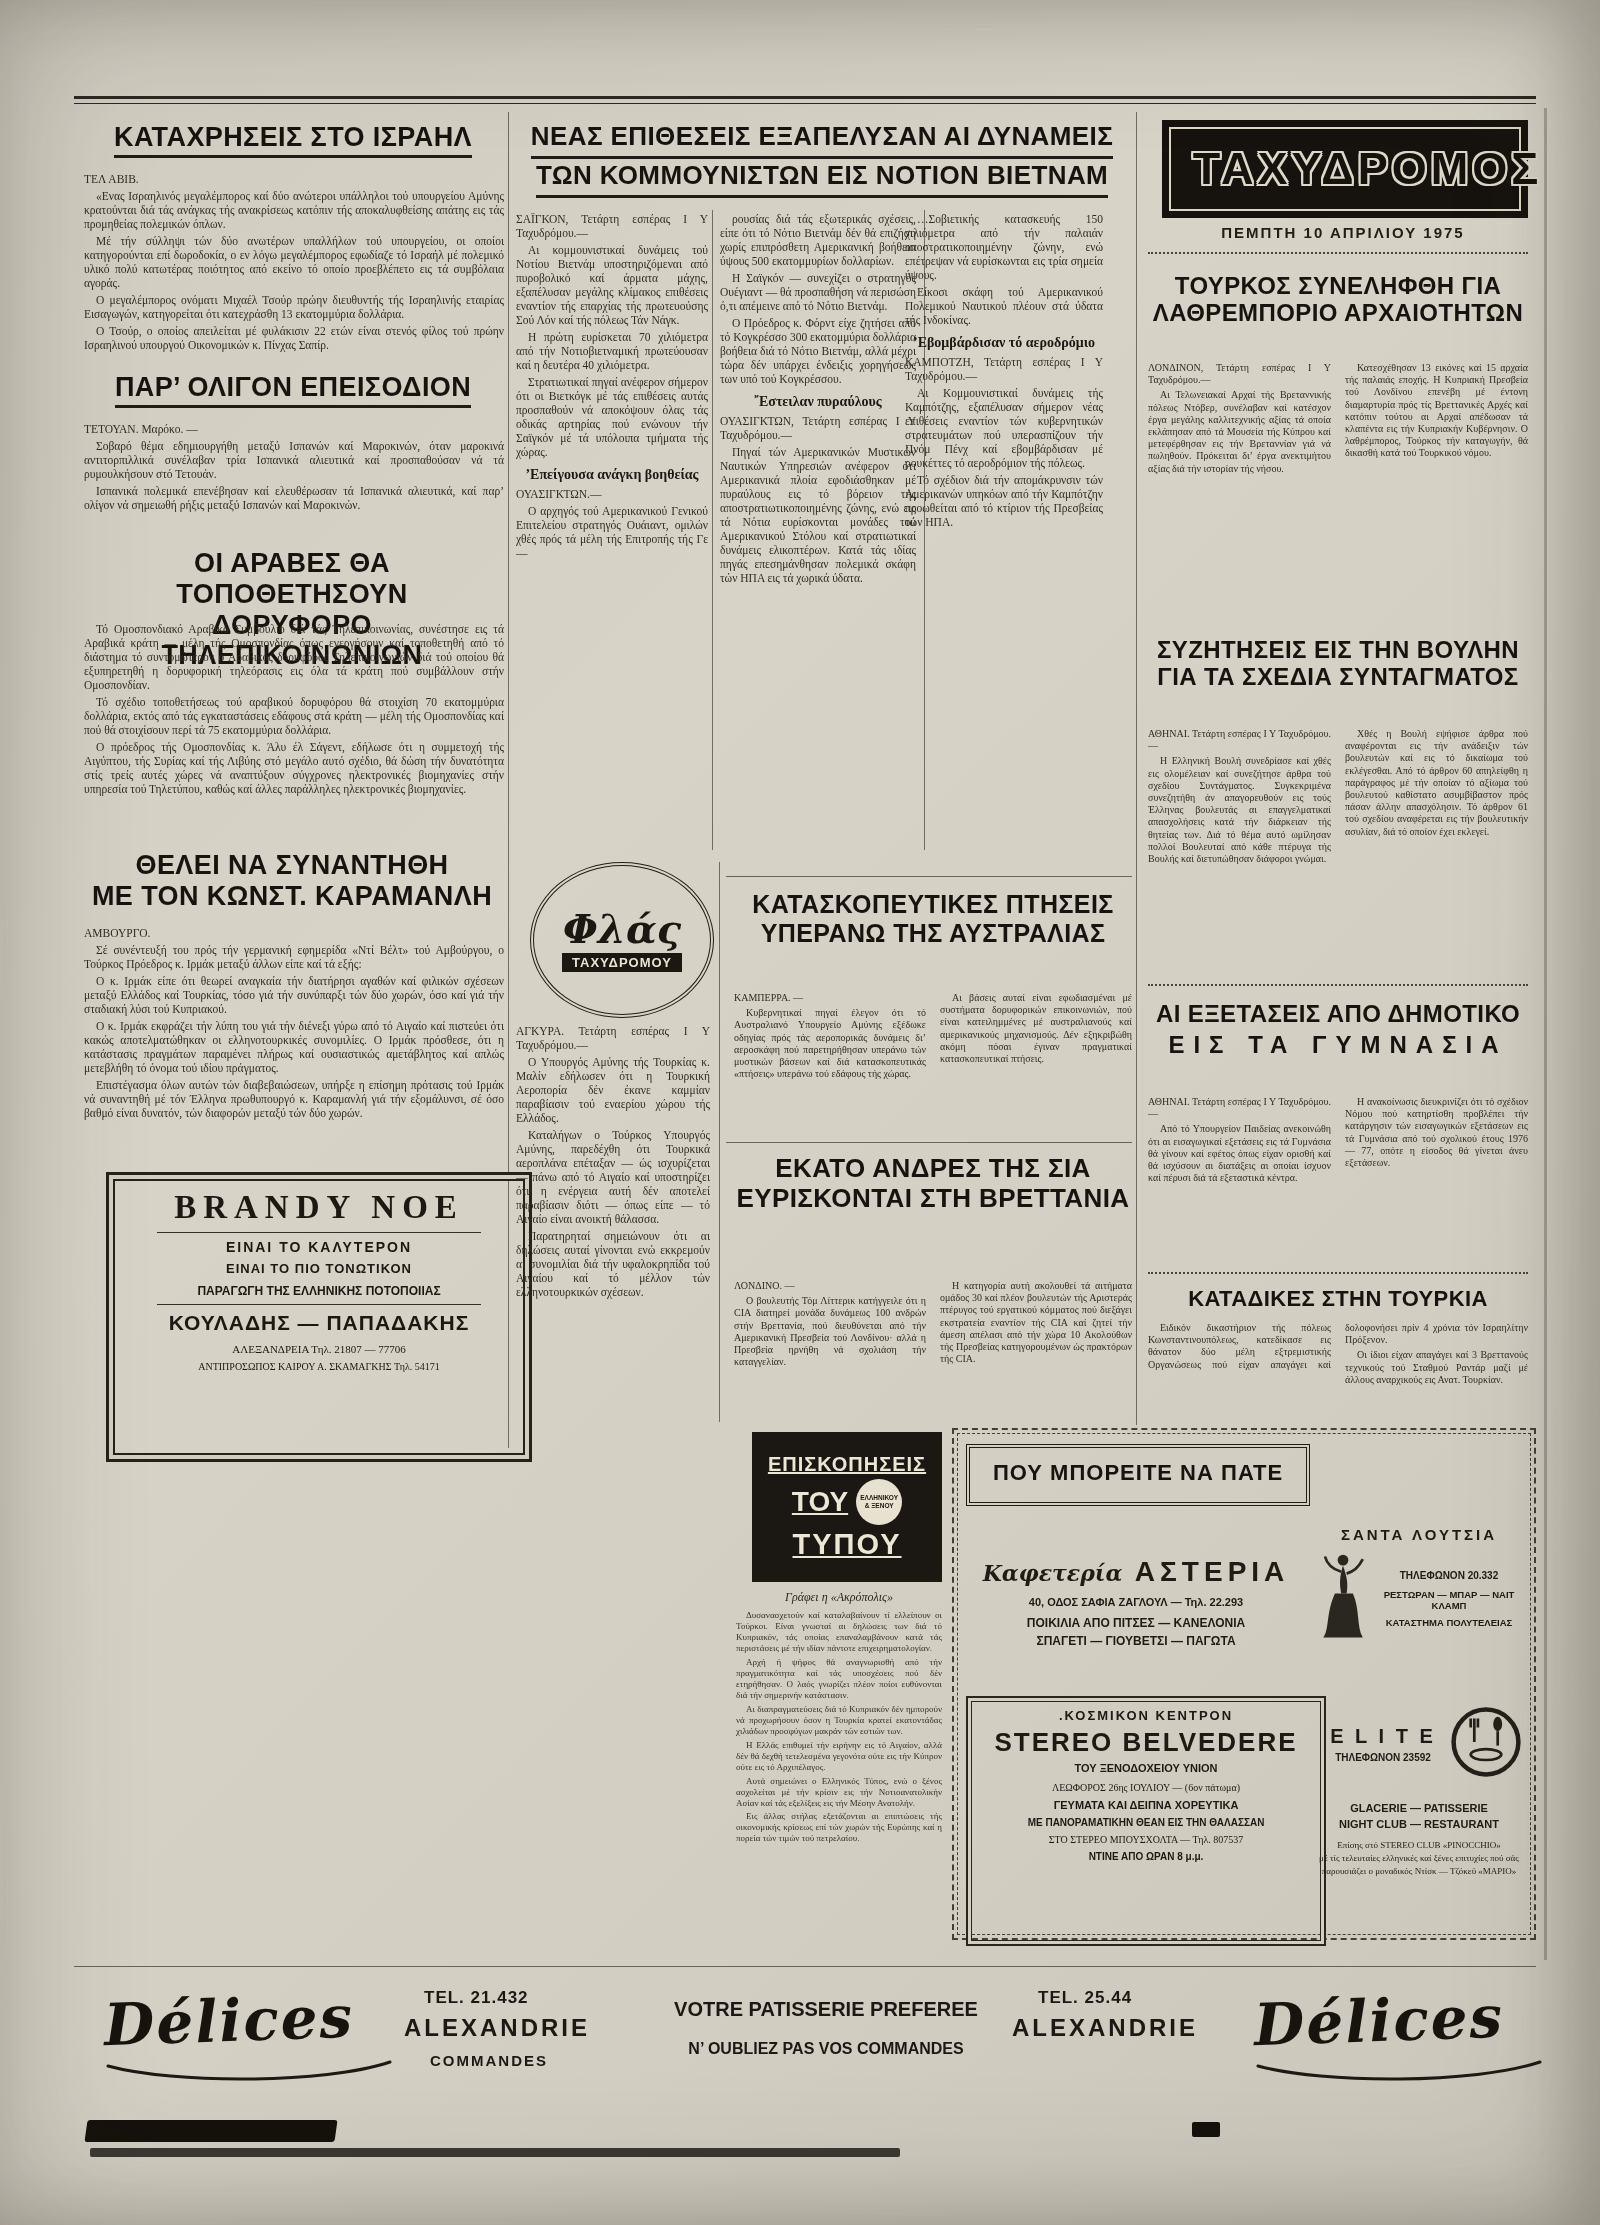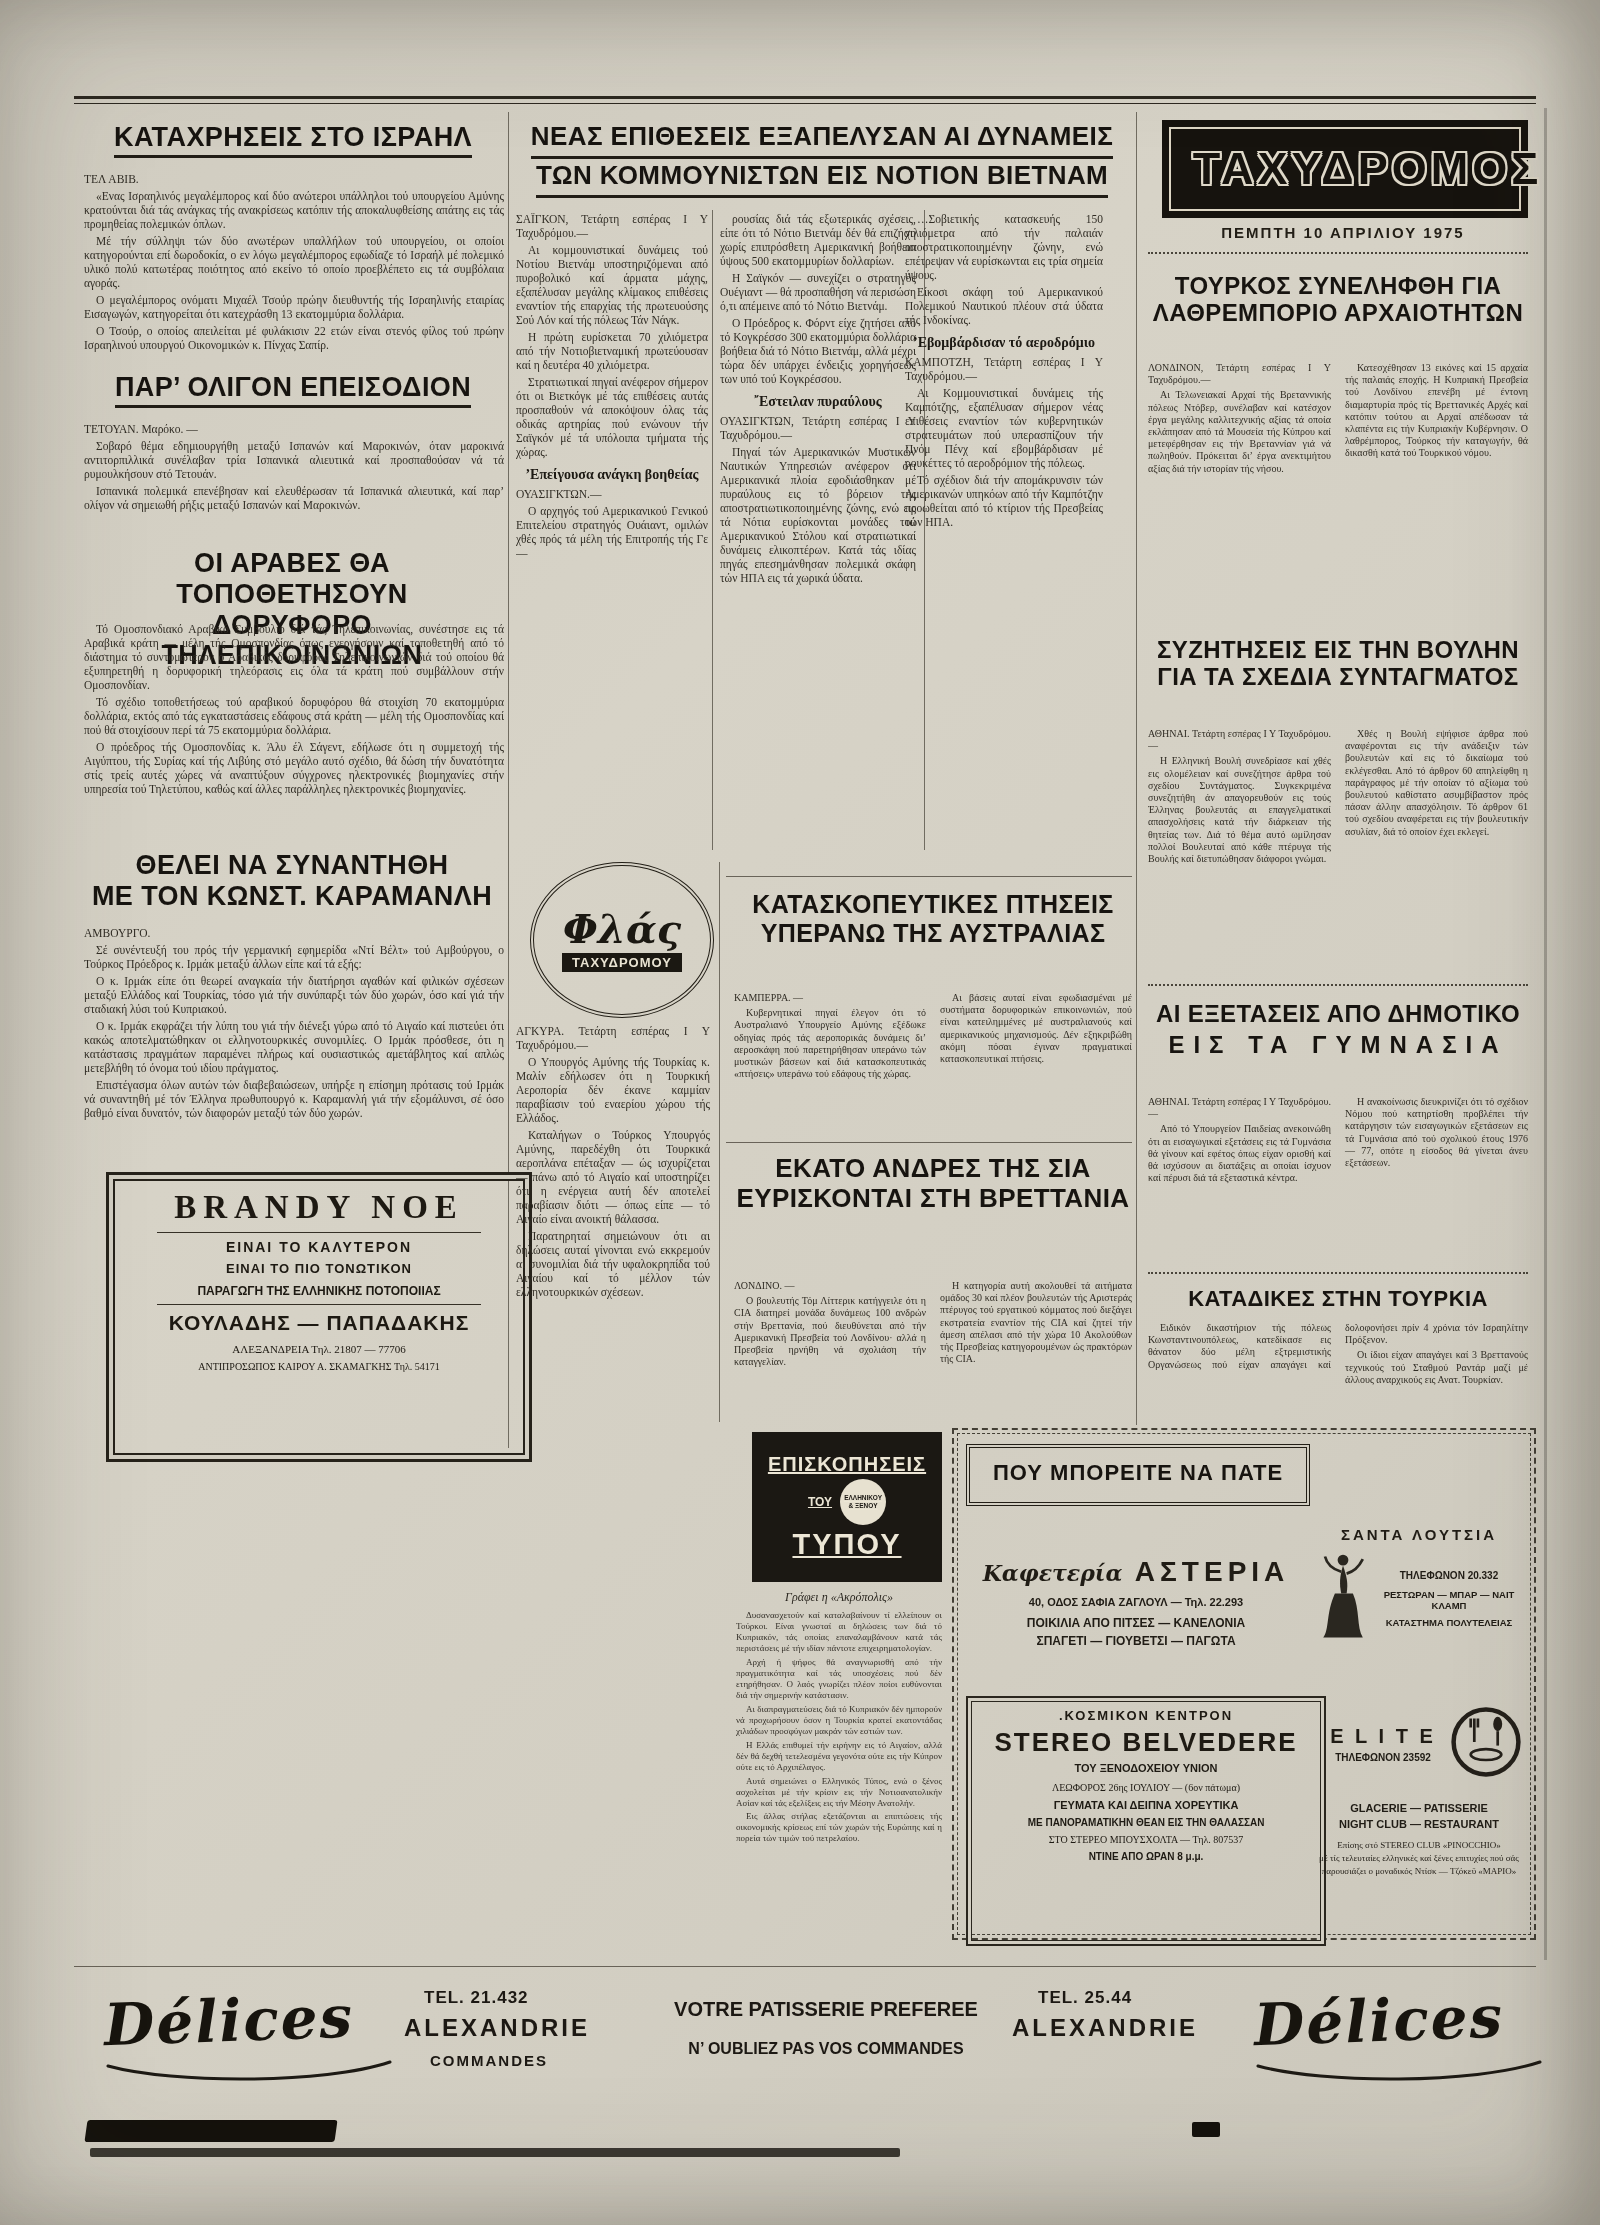--- a/index.html
+++ b/index.html
@@ -28,21 +28,21 @@
      text-shadow:-2px -2px 0 #ded8c8,2px -2px 0 #ded8c8,-2px 2px 0 #ded8c8,2px 2px 0 #ded8c8,-2px 0 0 #ded8c8,2px 0 0 #ded8c8,0 -2px 0 #ded8c8,0 2px 0 #ded8c8;}
   .mdate{font-family:"Liberation Sans",sans-serif;font-weight:700;font-size:15px;letter-spacing:2px;text-align:center;color:#221e16;}
   
   .oval{border:4px double #221e16;border-radius:50%;display:flex;flex-direction:column;align-items:center;justify-content:center;gap:4px;}
   .oval .scr{font-family:"DejaVu Serif",serif;font-style:italic;font-weight:700;font-size:40px;color:#1b1812;line-height:1;}
   .oval .bar{background:#1b1812;color:#e9e3d2;font-family:"Liberation Sans",sans-serif;font-weight:700;font-size:13px;letter-spacing:1px;padding:2px 10px;}
   
   .pressbox{background:#1b1813;color:#ece6d5;text-align:center;font-family:"Liberation Sans",sans-serif;display:flex;flex-direction:column;align-items:center;justify-content:center;gap:3px;text-decoration:underline;}
   .pressbox .l1{font-weight:800;font-size:20px;letter-spacing:1px;}
   .pressbox .row{display:flex;align-items:center;gap:8px;}
-  .pressbox .l2{font-weight:800;font-size:12px;}
+  .pressbox .l2{font-weight:800;font-size:28px;}
   .pressbox .circ{width:46px;height:46px;border-radius:50%;background:#e7e1d0;color:#1b1813;display:flex;flex-direction:column;align-items:center;justify-content:center;font-weight:700;font-size:6.5px;line-height:1.2;}
   .pressbox .l3{font-weight:800;font-size:29px;letter-spacing:2px;}
   .press-body{font-size:9px;line-height:1.22;text-align:justify;overflow:hidden;color:#35312a;}
   .press-body p{margin:0 0 3px 0;text-indent:10px;}
   .pintro{font-style:italic;font-size:12px;text-align:center;color:#2b2720;}
   
   .frame{border:2px dashed #433f35;outline:1px dashed #433f35;outline-offset:-6px;}
   .titlebox{border:4px double #221e16;text-align:center;font-family:"Liberation Sans",sans-serif;font-weight:800;color:#171410;}
   .adcenter{text-align:center;font-family:"Liberation Sans",sans-serif;color:#201c15;}
   .script{font-family:"DejaVu Serif",serif;font-style:italic;font-weight:700;}

